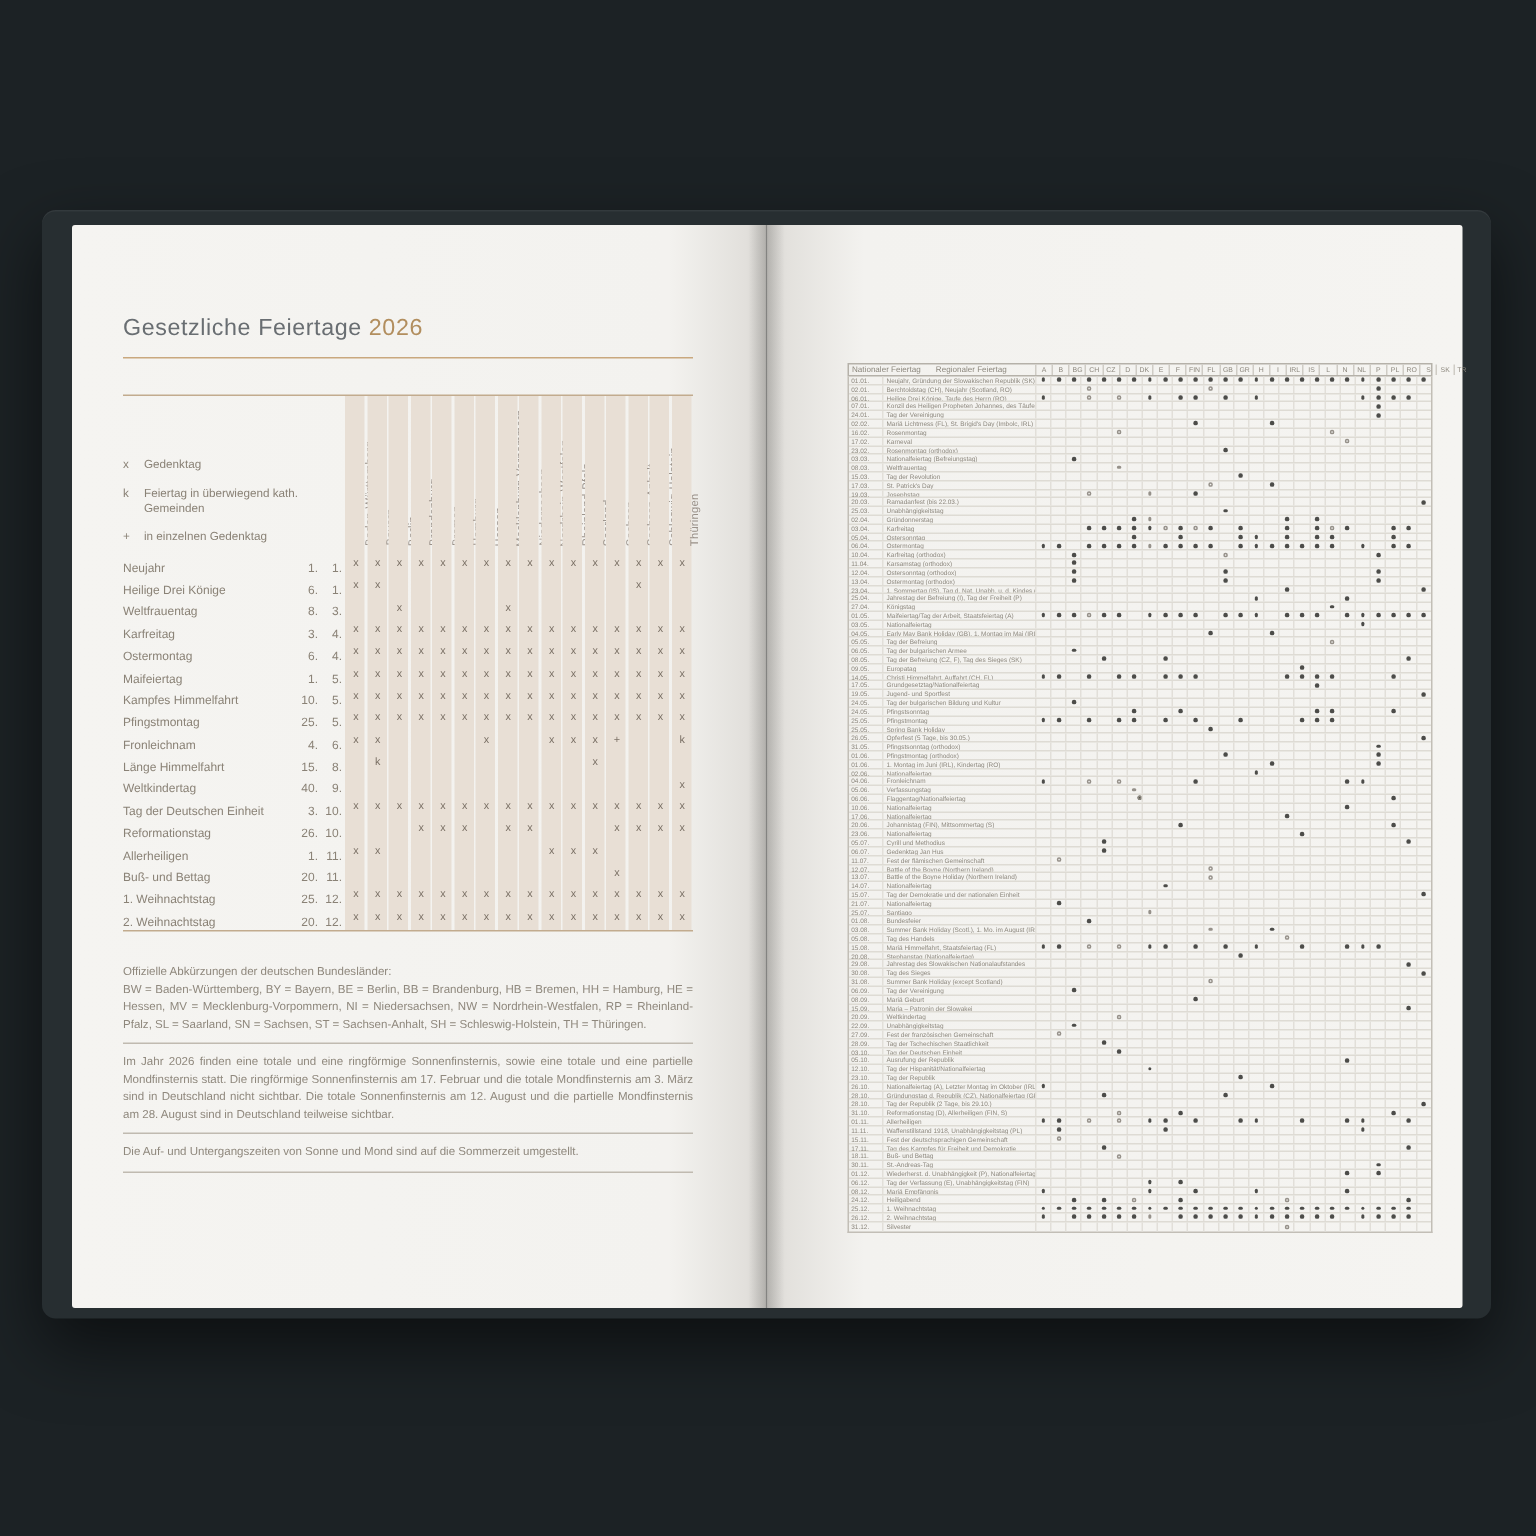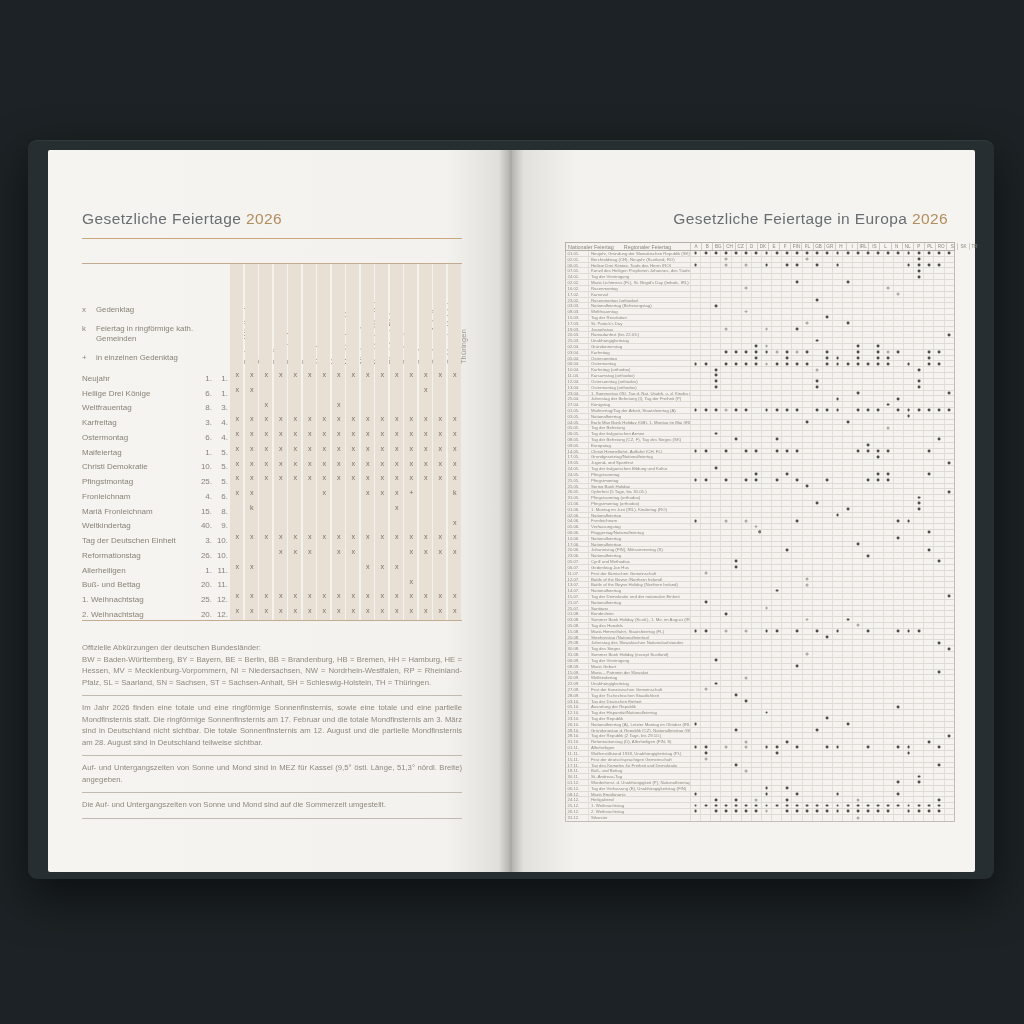--- a/index.html
+++ b/index.html
@@ -134,21 +134,21 @@
             <span class="vlabel" style="bottom: 256px;">Thüringen</span>
           </div>
         </div>
       <div id="lLegend">
           <div class="lgItem">
             <span class="sym">x</span>
             <span>Gedenktag</span>
           </div>
           <div class="lgItem">
             <span class="sym">k</span>
-            <span>Feiertag in ringförmige kath. Gemeinden</span>
+            <span>Feiertag in überwiegend kath. Gemeinden</span>
           </div>
           <div class="lgItem">
             <span class="sym">+</span>
             <span>in einzelnen Gedenktag</span>
           </div>
         </div>
       <div id="lRows">
           <div class="lRow">
             <span class="nm">Neujahr</span>
             <span class="dd">1.</span>
@@ -281,21 +281,21 @@
               <span class="mc">x</span>
               <span class="mc">x</span>
               <span class="mc">x</span>
               <span class="mc">x</span>
               <span class="mc">x</span>
               <span class="mc">x</span>
               <span class="mc">x</span>
             </span>
           </div>
           <div class="lRow">
-            <span class="nm">Christi Demokratie</span>
+            <span class="nm">Kampfes Himmelfahrt</span>
             <span class="dd">10.</span>
             <span class="mm">5.</span>
             <span class="marks">
               <span class="mc">x</span>
               <span class="mc">x</span>
               <span class="mc">x</span>
               <span class="mc">x</span>
               <span class="mc">x</span>
               <span class="mc">x</span>
               <span class="mc">x</span>
@@ -350,21 +350,21 @@
               <span class="mc">x</span>
               <span class="mc">x</span>
               <span class="mc">x</span>
               <span class="mc">+</span>
               <span class="mc"></span>
               <span class="mc"></span>
               <span class="mc">k</span>
             </span>
           </div>
           <div class="lRow">
-            <span class="nm">Mariä Fronleichnam</span>
+            <span class="nm">Länge Himmelfahrt</span>
             <span class="dd">15.</span>
             <span class="mm">8.</span>
             <span class="marks">
               <span class="mc"></span>
               <span class="mc">k</span>
               <span class="mc"></span>
               <span class="mc"></span>
               <span class="mc"></span>
               <span class="mc"></span>
               <span class="mc"></span>
@@ -541,30 +541,25 @@
             </span>
           </div>
         </div>
       <div class="hline" style="top:357px;"></div>
     </div>
 
     <div id="fnotes">
         <div class="fn">Offizielle Abkürzungen der deutschen Bundesländer:
 BW = Baden-Württemberg, BY = Bayern, BE = Berlin, BB = Brandenburg, HB = Bremen, HH = Hamburg, HE = Hessen, MV = Mecklenburg-Vorpommern, NI = Niedersachsen, NW = Nordrhein-Westfalen, RP = Rheinland-Pfalz, SL = Saarland, SN = Sachsen, ST = Sachsen-Anhalt, SH = Schleswig-Holstein, TH = Thüringen.</div>
         <div class="fn">Im Jahr 2026 finden eine totale und eine ringförmige Sonnenfinsternis, sowie eine totale und eine partielle Mondfinsternis statt. Die ringförmige Sonnenfinsternis am 17. Februar und die totale Mondfinsternis am 3. März sind in Deutschland nicht sichtbar. Die totale Sonnenfinsternis am 12. August und die partielle Mondfinsternis am 28. August sind in Deutschland teilweise sichtbar.</div>
-        <div class="fn">Auf- und Untergangszeiten von Sonne und Mond sind in MEZ für Kassel (9,5° östl. Länge, 51,3° nördl. Breite) angegeben.</div>
         <div class="fn">Die Auf- und Untergangszeiten von Sonne und Mond sind auf die Sommerzeit umgestellt.</div>
       </div>
   </div>
 
   <div class="page" id="rightPage">
-    <div class="pageTitle">
-      <span>Gesetzliche Feiertage in Europa</span>
-      <span class="yr">2026</span>
-    </div>
 
     <div id="rt">
       <div id="rtHead">
         <div id="rtLegend">
           <span class="nat"><span class="dotN"></span><span>Nationaler Feiertag</span></span>
           <span class="reg"><span class="dotR"></span><span>Regionaler Feiertag</span></span>
         </div>
 
       <div class="cHead" style="width: 10.1538px;">A</div>
           <div class="cHead" style="width: 10.1538px;">B</div>

